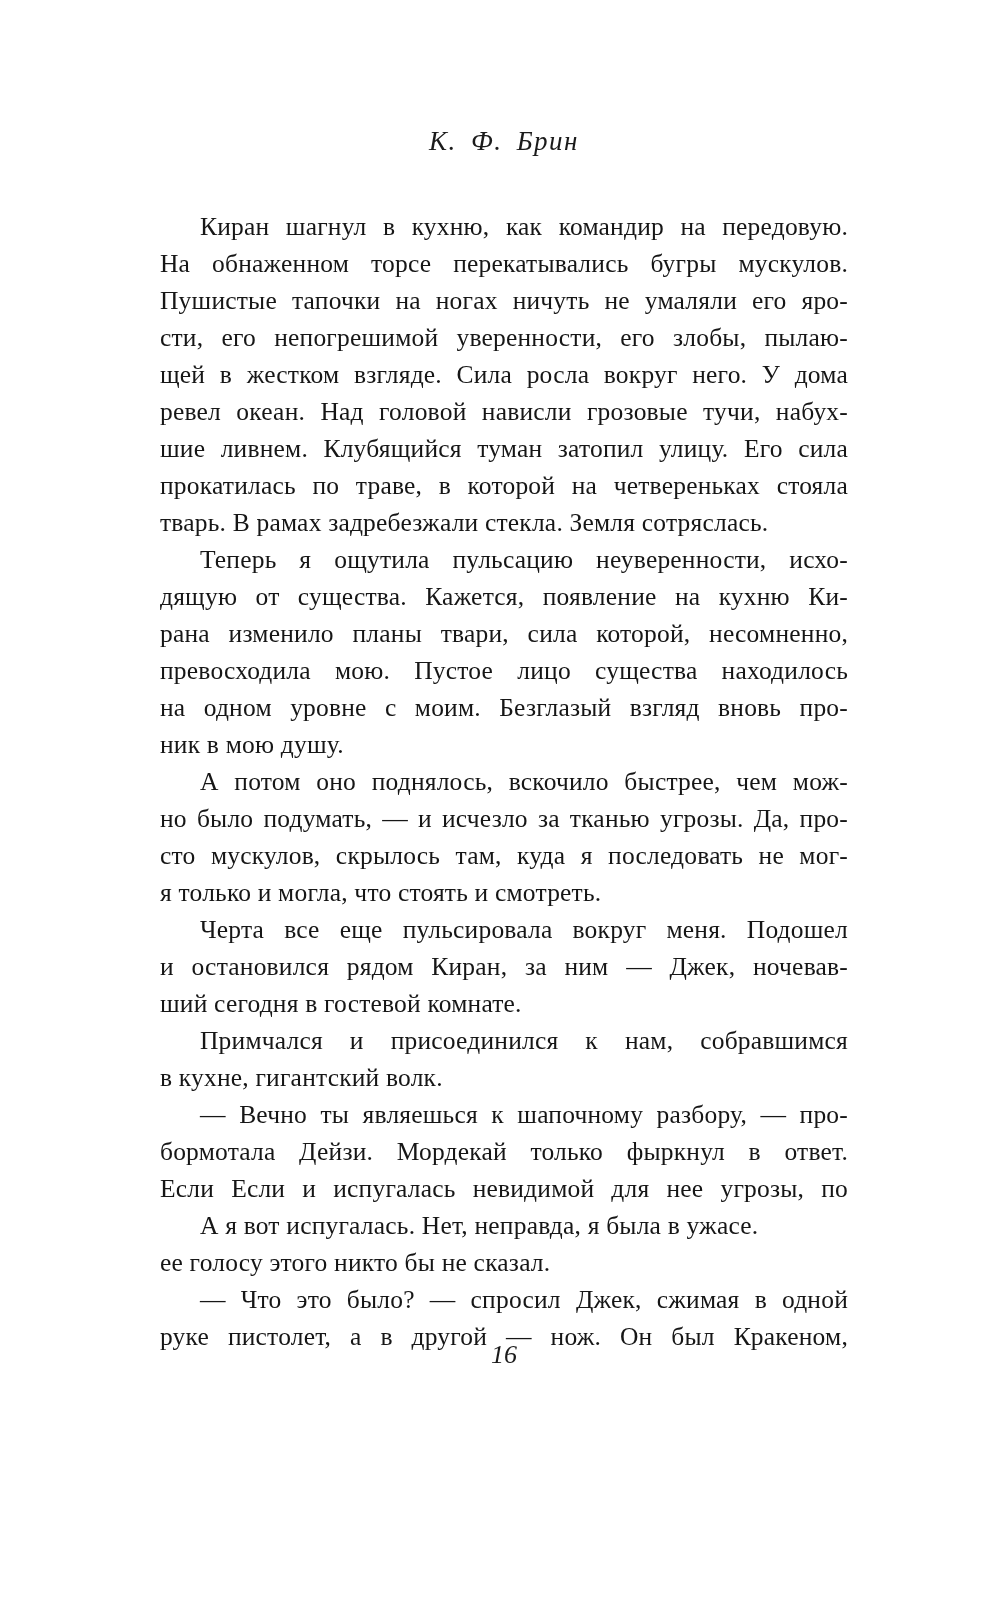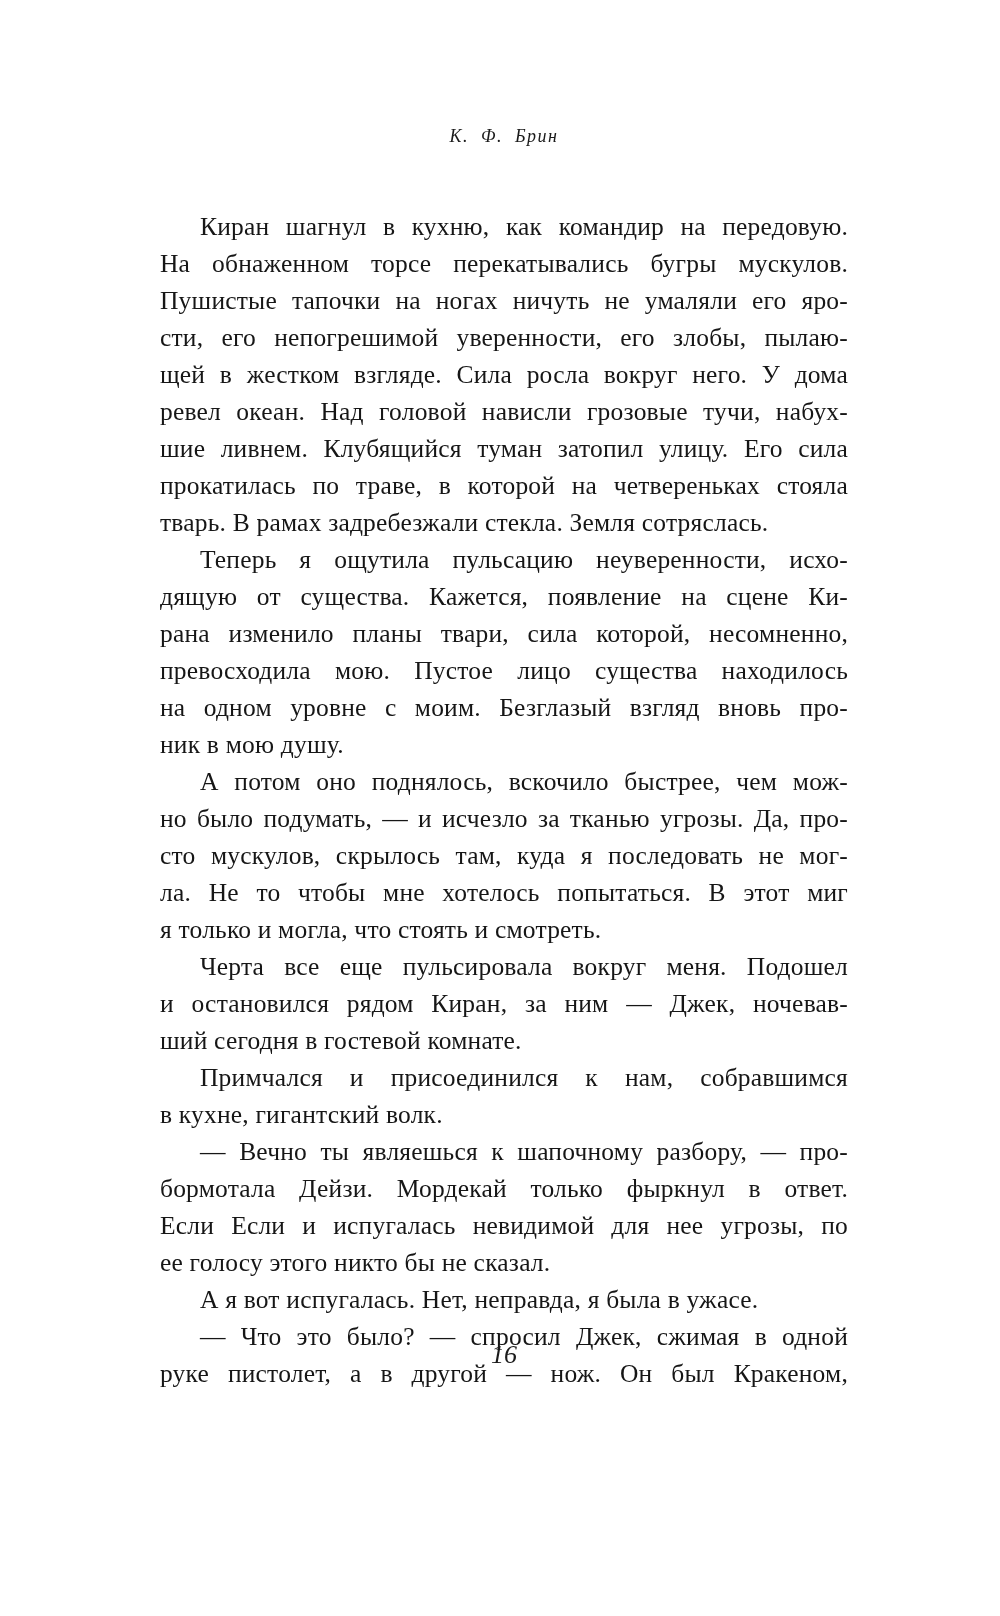--- a/index.html
+++ b/index.html
@@ -16,21 +16,21 @@
     color: #161616;
     overflow: hidden;
   }
   .author-header {
     position: absolute;
     top: 126px;
     left: 160px;
     width: 688px;
     text-align: center;
     font-style: italic;
-    font-size: 18px;
+    font-size: 27px;
     letter-spacing: 1.5px;
     word-spacing: 6px;
     color: #1b1b1b;
   }
   .text-block {
     position: absolute;
     top: 200px;
     left: 160px;
     width: 688px;
     font-size: 25.5px;
@@ -71,38 +71,37 @@
       <div class="line indent justify">Киран шагнул в кухню, как командир на передовую.</div>
       <div class="line justify">На обнаженном торсе перекатывались бугры мускулов.</div>
       <div class="line justify">Пушистые тапочки на ногах ничуть не умаляли его яро-</div>
       <div class="line justify">сти, его непогрешимой уверенности, его злобы, пылаю-</div>
       <div class="line justify">щей в жестком взгляде. Сила росла вокруг него. У дома</div>
       <div class="line justify">ревел океан. Над головой нависли грозовые тучи, набух-</div>
       <div class="line justify">шие ливнем. Клубящийся туман затопил улицу. Его сила</div>
       <div class="line justify">прокатилась по траве, в которой на четвереньках стояла</div>
       <div class="line">тварь. В рамах задребезжали стекла. Земля сотряслась.</div>
       <div class="line indent justify">Теперь я ощутила пульсацию неуверенности, исхо-</div>
-      <div class="line justify">дящую от существа. Кажется, появление на сцене Ки-</div>
+      <div class="line justify">дящую от существа. Кажется, появление на кухню Ки-</div>
       <div class="line justify">рана изменило планы твари, сила которой, несомненно,</div>
       <div class="line justify">превосходила мою. Пустое лицо существа находилось</div>
       <div class="line justify">на одном уровне с моим. Безглазый взгляд вновь про-</div>
       <div class="line">ник в мою душу.</div>
       <div class="line indent justify">А потом оно поднялось, вскочило быстрее, чем мож-</div>
       <div class="line justify">но было подумать, — и исчезло за тканью угрозы. Да, про-</div>
       <div class="line justify">сто мускулов, скрылось там, куда я последовать не мог-</div>
-      <div class="line justify">ла. Не то чтобы мне хотелось попытаться. В этот миг</div>
       <div class="line">я только и могла, что стоять и смотреть.</div>
       <div class="line indent justify">Черта все еще пульсировала вокруг меня. Подошел</div>
       <div class="line justify">и остановился рядом Киран, за ним — Джек, ночевав-</div>
       <div class="line">ший сегодня в гостевой комнате.</div>
       <div class="line indent justify">Примчался и присоединился к нам, собравшимся</div>
       <div class="line">в кухне, гигантский волк.</div>
       <div class="line indent justify">— Вечно ты являешься к шапочному разбору, — про-</div>
       <div class="line justify">бормотала Дейзи. Мордекай только фыркнул в ответ.</div>
       <div class="line justify">Если Если и испугалась невидимой для нее угрозы, по</div>
+      <div class="line indent">А я вот испугалась. Нет, неправда, я была в ужасе.</div>
       <div class="line">ее голосу этого никто бы не сказал.</div>
-      <div class="line indent">А я вот испугалась. Нет, неправда, я была в ужасе.</div>
       <div class="line indent justify">— Что это было? — спросил Джек, сжимая в одной</div>
       <div class="line justify">руке пистолет, а в другой — нож. Он был Кракеном,</div>
     </div>
 
   <div class="page-number">16</div>
 </div>
 
 </body></html>

